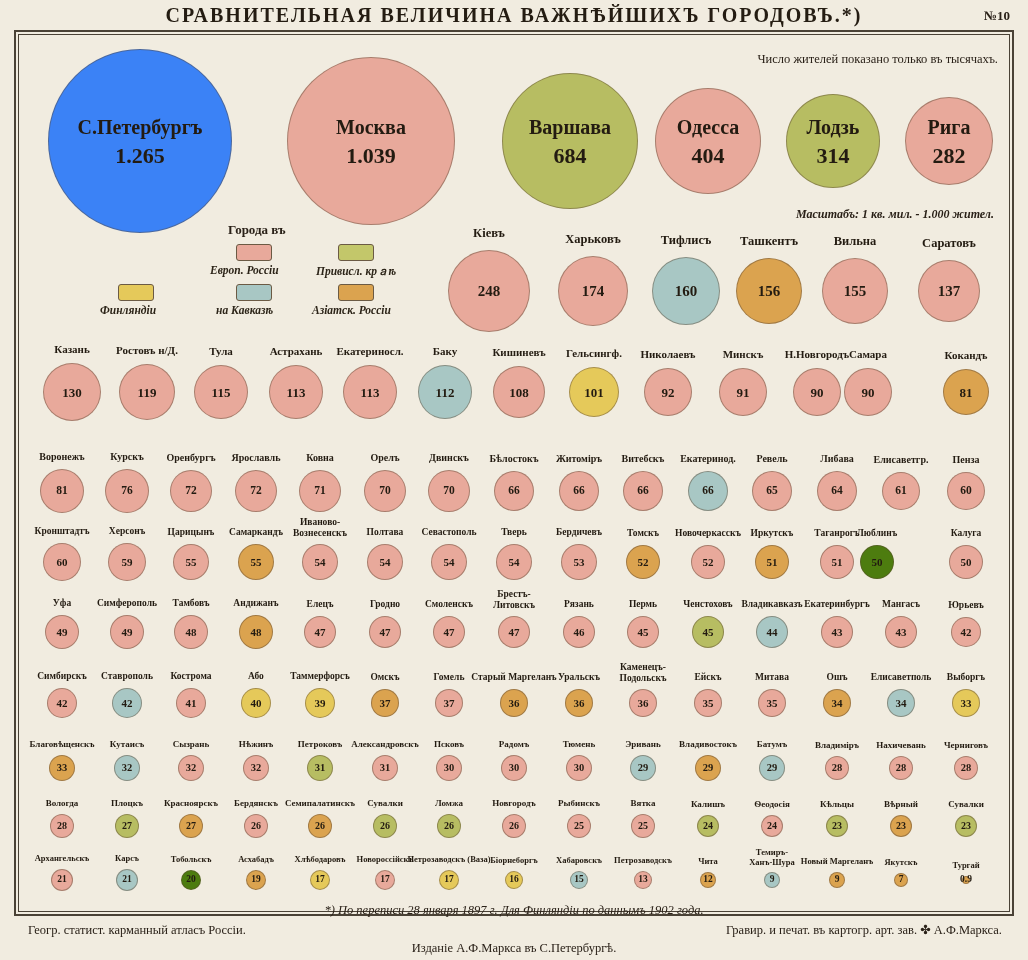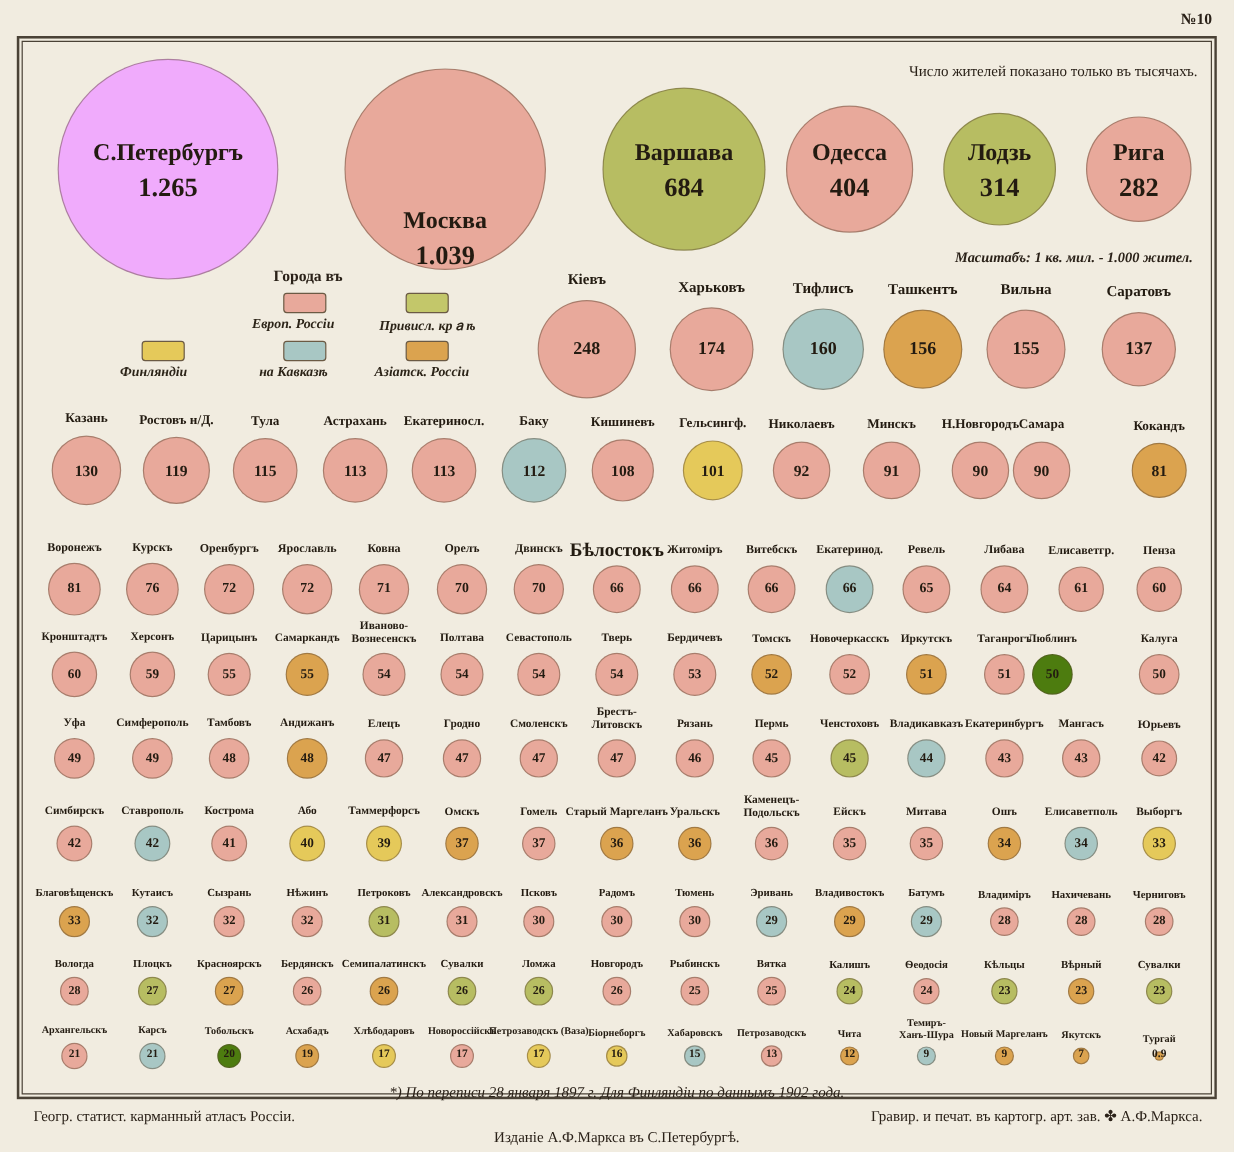--- a/index.html
+++ b/index.html
@@ -92,20 +92,21 @@
   .lg-lab{
     position:absolute;font-style:italic;font-weight:bold;font-size:11.5px;color:#2c2418;
     white-space:nowrap;
   }
 </style>
 </head>
 <body>
 
 <div id="sheet">
 
+  <div class="title">СРАВНИТЕЛЬНАЯ ВЕЛИЧИНА ВАЖНѢЙШИХЪ ГОРОДОВЪ.*)</div>
   <div class="plate-no">№10</div>
 
   <div class="frame"></div>
 
   <div class="note-top">Число жителей показано только въ тысячахъ.</div>
   <div class="scale-note">Масштабъ: 1 кв. мил. - 1.000 жител.</div>
 
   <div class="legend">
     <div class="lg-title">Города въ</div>
     <div class="sw" style="left:148px;top:22px;background:#e8a99b;"></div>
@@ -114,25 +115,25 @@
     <div class="lg-lab" style="left:228px;top:42px;">Привисл. крａѣ</div>
     <div class="sw" style="left:30px;top:62px;background:#e5c95a;"></div>
     <div class="lg-lab" style="left:12px;top:82px;">Финляндiи</div>
     <div class="sw" style="left:148px;top:62px;background:#a8c7c4;"></div>
     <div class="lg-lab" style="left:128px;top:82px;">на Кавказѣ</div>
     <div class="sw" style="left:250px;top:62px;background:#dba34f;"></div>
     <div class="lg-lab" style="left:224px;top:82px;">Азiатск. Россiи</div>
   </div>
 
   <div id="bubbles">
-      <div class="bub inbub" style="left: 48px; top: 49px; width: 184px; height: 184px; background: #f0abfc;">
+      <div class="bub inbub" style="left: 48px; top: 49px; width: 184px; height: 184px; background: #3b82f6;">
         <span class="cname" style="font-size: 20px;">С.Петербургъ</span>
         <span class="cval" style="font-size: 22px;">1.265</span>
       </div>
-      <div class="bub inbub" style="left: 287px; top: 57px; width: 168px; height: 168px; background: rgb(232, 169, 155); justify-content: flex-end;">
+      <div class="bub inbub" style="left: 287px; top: 57px; width: 168px; height: 168px; background: rgb(232, 169, 155);">
         <span class="cname" style="font-size: 20px;">Москва</span>
         <span class="cval" style="font-size: 22px;">1.039</span>
       </div>
       <div class="bub inbub" style="left: 502px; top: 73px; width: 136px; height: 136px; background: rgb(183, 189, 98);">
         <span class="cname" style="font-size: 20px;">Варшава</span>
         <span class="cval" style="font-size: 22px;">684</span>
       </div>
       <div class="bub inbub" style="left: 655px; top: 88px; width: 106px; height: 106px; background: rgb(232, 169, 155);">
         <span class="cname" style="font-size: 20px;">Одесса</span>
         <span class="cval" style="font-size: 22px;">404</span>
@@ -243,21 +244,21 @@
       </div>
       <div class="bub" style="left: 364px; top: 470px; width: 42px; height: 42px; background: rgb(232, 169, 155); text-align: right;">
         <span class="cname" style="font-size: 10px; top: -19px; line-height: 11px;">Орелъ</span>
         <span class="cval" style="font-size: 11.5px;">70</span>
       </div>
       <div class="bub" style="left: 428px; top: 470px; width: 42px; height: 42px; background: rgb(232, 169, 155);">
         <span class="cname" style="font-size: 10px; top: -19px; line-height: 11px;">Двинскъ</span>
         <span class="cval" style="font-size: 11.5px;">70</span>
       </div>
       <div class="bub" style="left: 494px; top: 471px; width: 40px; height: 40px; background: rgb(232, 169, 155);">
-        <span class="cname" style="font-size: 16px; top: -19px; line-height: 11px;">Бѣлостокъ</span>
+        <span class="cname" style="font-size: 10px; top: -19px; line-height: 11px;">Бѣлостокъ</span>
         <span class="cval" style="font-size: 11.5px;">66</span>
       </div>
       <div class="bub" style="left: 559px; top: 471px; width: 40px; height: 40px; background: rgb(232, 169, 155);">
         <span class="cname" style="font-size: 10px; top: -19px; line-height: 11px;">Житомiръ</span>
         <span class="cval" style="font-size: 11.5px;">66</span>
       </div>
       <div class="bub" style="left: 623px; top: 471px; width: 40px; height: 40px; background: rgb(232, 169, 155);">
         <span class="cname" style="font-size: 10px; top: -19px; line-height: 11px;">Витебскъ</span>
         <span class="cval" style="font-size: 11.5px;">66</span>
       </div>

